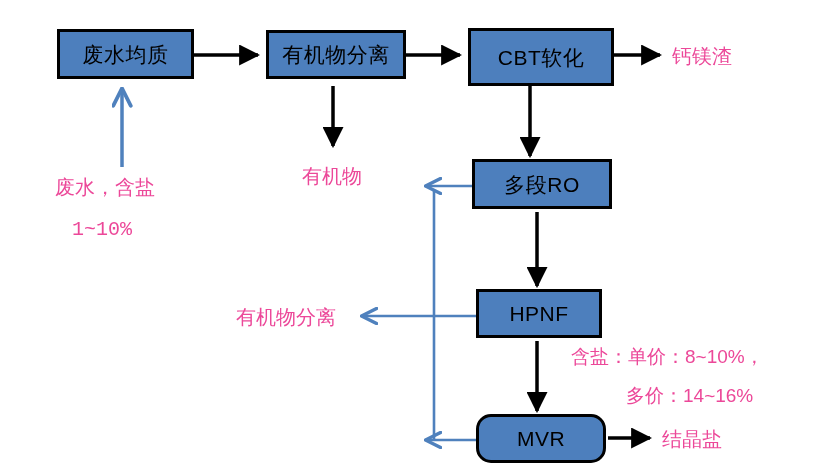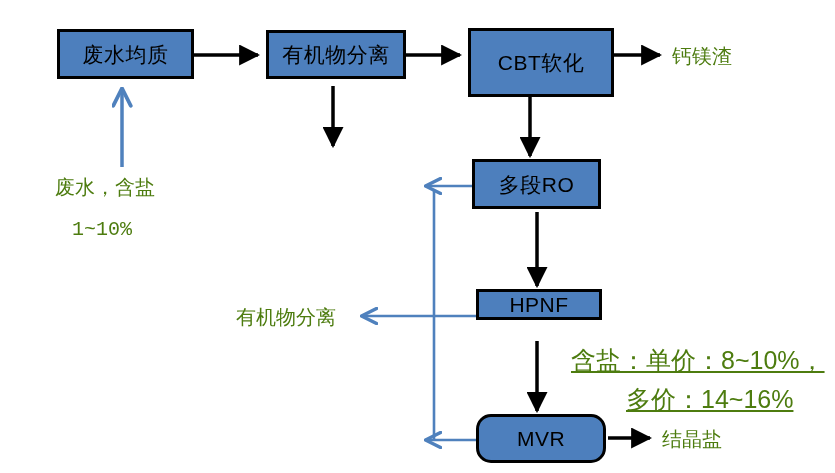--- a/index.html
+++ b/index.html
@@ -32,28 +32,27 @@
     align-items: center;
     justify-content: center;
     color: #000000;
     font-size: 21px;
     line-height: 1;
     letter-spacing: 0.5px;
     white-space: nowrap;
   }
   .label {
     position: absolute;
-    color: #4d7c0f;
+    color: #ec4899;
     font-size: 20px;
     line-height: 1.35;
     white-space: nowrap;
   }
   .label.small {
-    font-size: 25px;
-    text-decoration: underline;
+    font-size: 19px;
   }
 </style>
 </head>
 <body>
 
 <div id="canvas">
 
   <svg class="edges" viewBox="0 0 835 473" xmlns="http://www.w3.org/2000/svg">
     <defs>
       <marker id="arrow-black" viewBox="0 0 10 10" refX="9" refY="5" markerWidth="6" markerHeight="6" orient="auto-start-reverse">
@@ -115,40 +114,41 @@
   </svg>
 
   <div class="node" style="left:57px; top:29px; width:137px; height:50px;">
     <span>废水均质</span>
   </div>
 
   <div class="node" style="left:266px; top:30px; width:140px; height:49px;">
     <span>有机物分离</span>
   </div>
 
-  <div class="node" style="left:468px; top:28px; width:146px; height:69px;">
+  <div class="node" style="left:468px; top:28px; width:146px; height:58px;">
     <span>CBT软化</span>
   </div>
 
-  <div class="node" style="left:472px; top:159px; width:129px; height:50px;">
+  <div class="node" style="left:472px; top:159px; width:140px; height:50px;">
     <span>多段RO</span>
   </div>
 
-  <div class="node" style="left:476px; top:289px; width:126px; height:31px;">
+  <div class="node" style="left:476px; top:289px; width:126px; height:49px;">
     <span>HPNF</span>
   </div>
 
   <div class="node" style="left:476px; top:414px; width:130px; height:49px;border-radius:15px;">
     <span>MVR</span>
   </div>
 
   <div class="label" style="left:55px; top:174px;">废水，含盐</div>
 
   <div class="label" style="left:72px; top:216px;font-family:Liberation Mono, monospace;">1~10%</div>
 
+  <div class="label" style="left:302px; top:163px;">有机物</div>
 
   <div class="label" style="left:672px; top:43px;">钙镁渣</div>
 
   <div class="label" style="left:236px; top:304px;">有机物分离</div>
 
   <div class="label small" style="left:571px; top:344px;">含盐：单价：8~10%，</div>
 
   <div class="label small" style="left:626px; top:383px;">多价：14~16%</div>
 
   <div class="label" style="left:662px; top:426px;">结晶盐</div>

